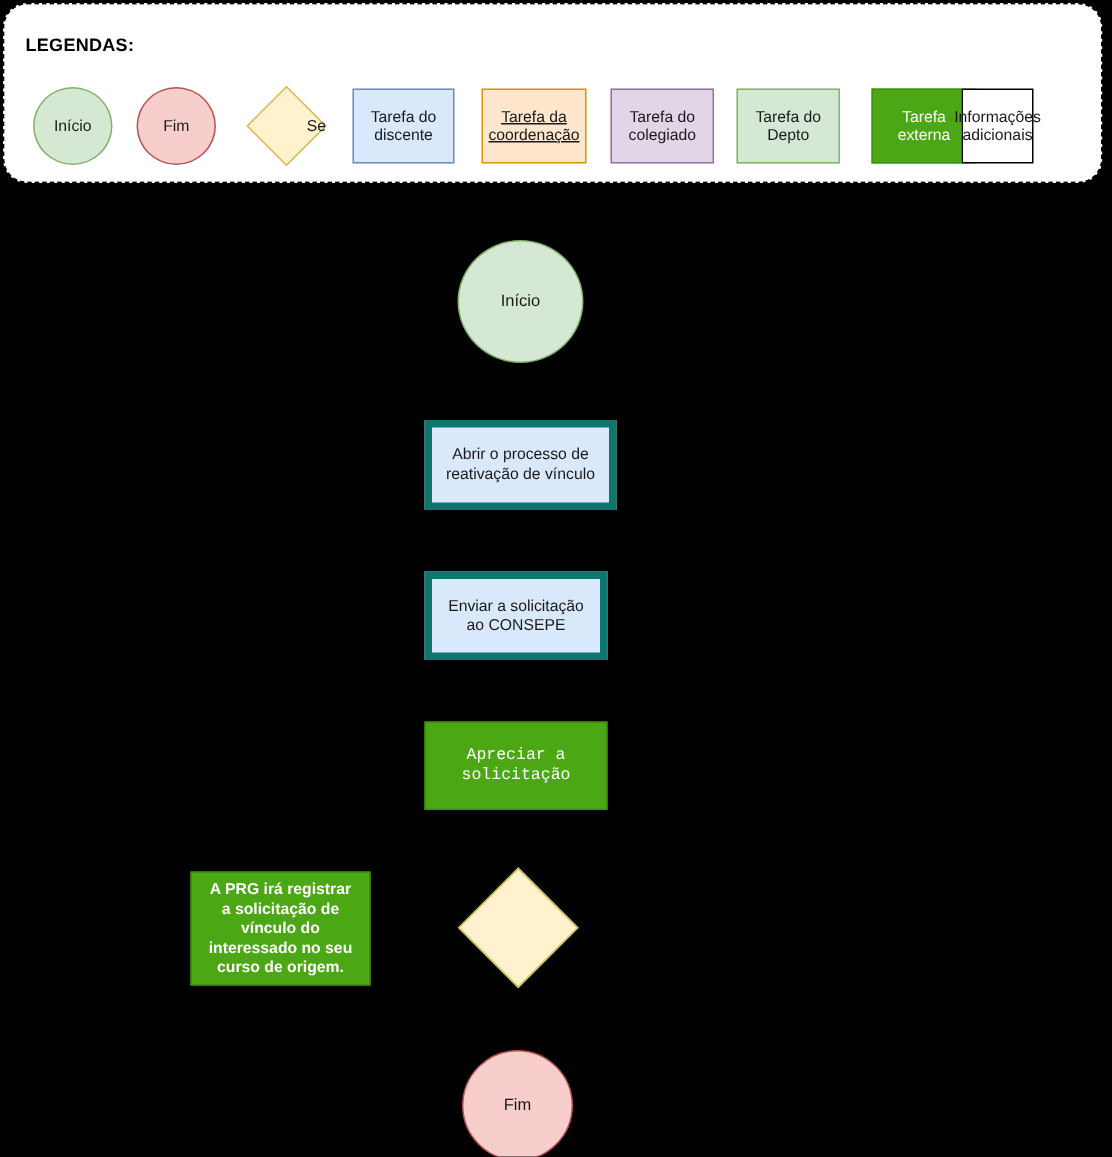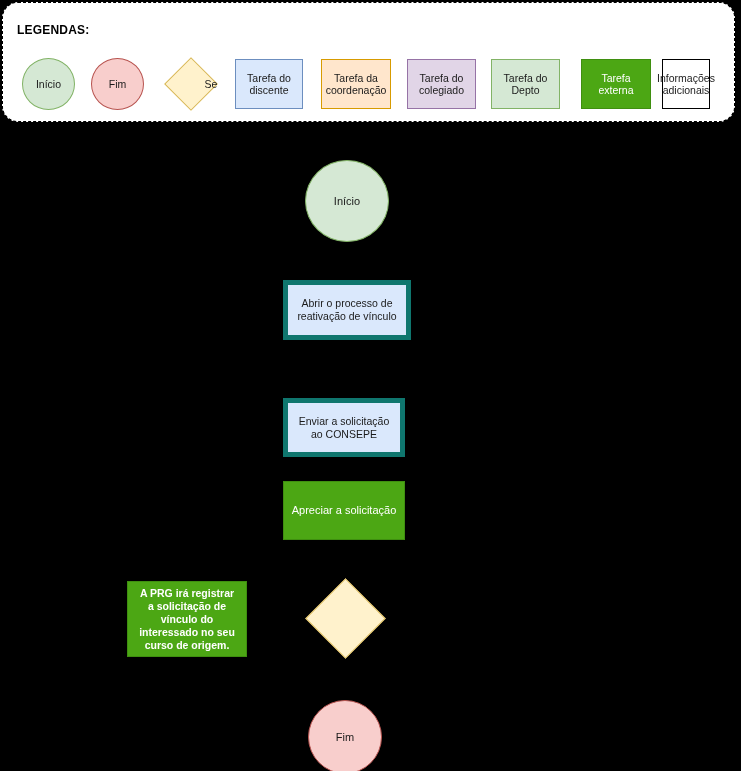--- a/index.html
+++ b/index.html
@@ -120,20 +120,21 @@
     font-size: 10.5px;
     line-height: 13px;
     color: #1a1a1a;
   }
   .box-externa {
     background: #4ca714;
     border: 1px solid #3f8f10;
     font-size: 11px;
     line-height: 13px;
     color: #ffffff;
+    font-family: Liberation Mono, monospace;
   }
   .box-note {
     background: #4ca714;
     border: 1px solid #3f8f10;
     font-size: 10.5px;
     line-height: 13px;
     font-weight: bold;
     color: #ffffff;
   }
   .diamond-wrap {
@@ -165,52 +166,52 @@
           <span style="white-space: pre-line;">Fim</span>
         </div>
         <div class="lg-diamond-wrap" style="left: 160px; top: 55px; width: 56px; height: 52px;">
           <div class="lg-diamond-shape" style="background: rgb(255, 242, 204); border-color: rgb(214, 182, 86);"></div>
           <span class="lg-diamond-label" style="color: rgb(26, 26, 26); margin-left: 40px;">Se</span>
         </div>
         <div class="lg-item" style="left: 232px; top: 56px; width: 68px; height: 50px; background: rgb(218, 232, 252); border: 1px solid rgb(108, 142, 191); color: rgb(26, 26, 26);">
           <span style="white-space: pre-line;">Tarefa do
 discente</span>
         </div>
-        <div class="lg-item" style="left: 318px; top: 56px; width: 70px; height: 50px; background: rgb(255, 230, 204); border: 1px solid rgb(215, 155, 0); color: rgb(26, 26, 26);">
+        <div class="lg-item" style="left: 318px; top: 56px; width: 70px; height: 50px; background: rgb(255, 230, 204); border: 1px solid rgb(215, 155, 0); color: rgb(26, 26, 26); text-decoration: underline;">
           <span style="white-space: pre-line;">Tarefa da
 coordenação</span>
         </div>
         <div class="lg-item" style="left: 404px; top: 56px; width: 69px; height: 50px; background: rgb(225, 213, 231); border: 1px solid rgb(150, 115, 166); color: rgb(26, 26, 26);">
           <span style="white-space: pre-line;">Tarefa do
 colegiado</span>
         </div>
         <div class="lg-item" style="left: 488px; top: 56px; width: 69px; height: 50px; background: rgb(213, 232, 212); border: 1px solid rgb(130, 179, 102); color: rgb(26, 26, 26);">
           <span style="white-space: pre-line;">Tarefa do
 Depto</span>
         </div>
         <div class="lg-item" style="left: 578px; top: 56px; width: 70px; height: 50px; background: rgb(76, 167, 20); border: 1px solid rgb(63, 143, 16); color: rgb(255, 255, 255);">
           <span style="white-space: pre-line;">Tarefa
 externa</span>
         </div>
-        <div class="lg-item" style="left: 659px; top: 56px; width: 48px; height: 50px; background: rgb(255, 255, 255); border: 1px solid rgb(0, 0, 0); color: rgb(26, 26, 26);">
+        <div class="lg-item" style="left: 638px; top: 56px; width: 48px; height: 50px; background: rgb(255, 255, 255); border: 1px solid rgb(0, 0, 0); color: rgb(26, 26, 26);">
           <span style="white-space: pre-line;">Informações
 adicionais</span>
         </div>
       </div>
   </div>
 
   <div id="flow-layer">
       <div class="node circle-start" style="left: 305px; top: 160px; width: 84px; height: 82px;">
         <span class="node-text">Início</span>
       </div>
       <div class="node box-discente" style="left: 283px; top: 280px; width: 128px; height: 60px;">
         <span class="node-text">Abrir o processo de
 reativação de vínculo</span>
       </div>
-      <div class="node box-discente" style="left: 283px; top: 398px; width: 122px; height: 59px;">
+      <div class="node box-discente" style="left: 283px; top: 381px; width: 122px; height: 59px;">
         <span class="node-text">Enviar a solicitação
 ao CONSEPE</span>
       </div>
       <div class="node box-externa" style="left: 283px; top: 481px; width: 122px; height: 59px;">
         <span class="node-text">Apreciar a solicitação</span>
       </div>
       <div class="node box-note" style="left: 127px; top: 581px; width: 120px; height: 76px;">
         <span class="node-text">A PRG irá registrar
 a solicitação de
 vínculo  do

